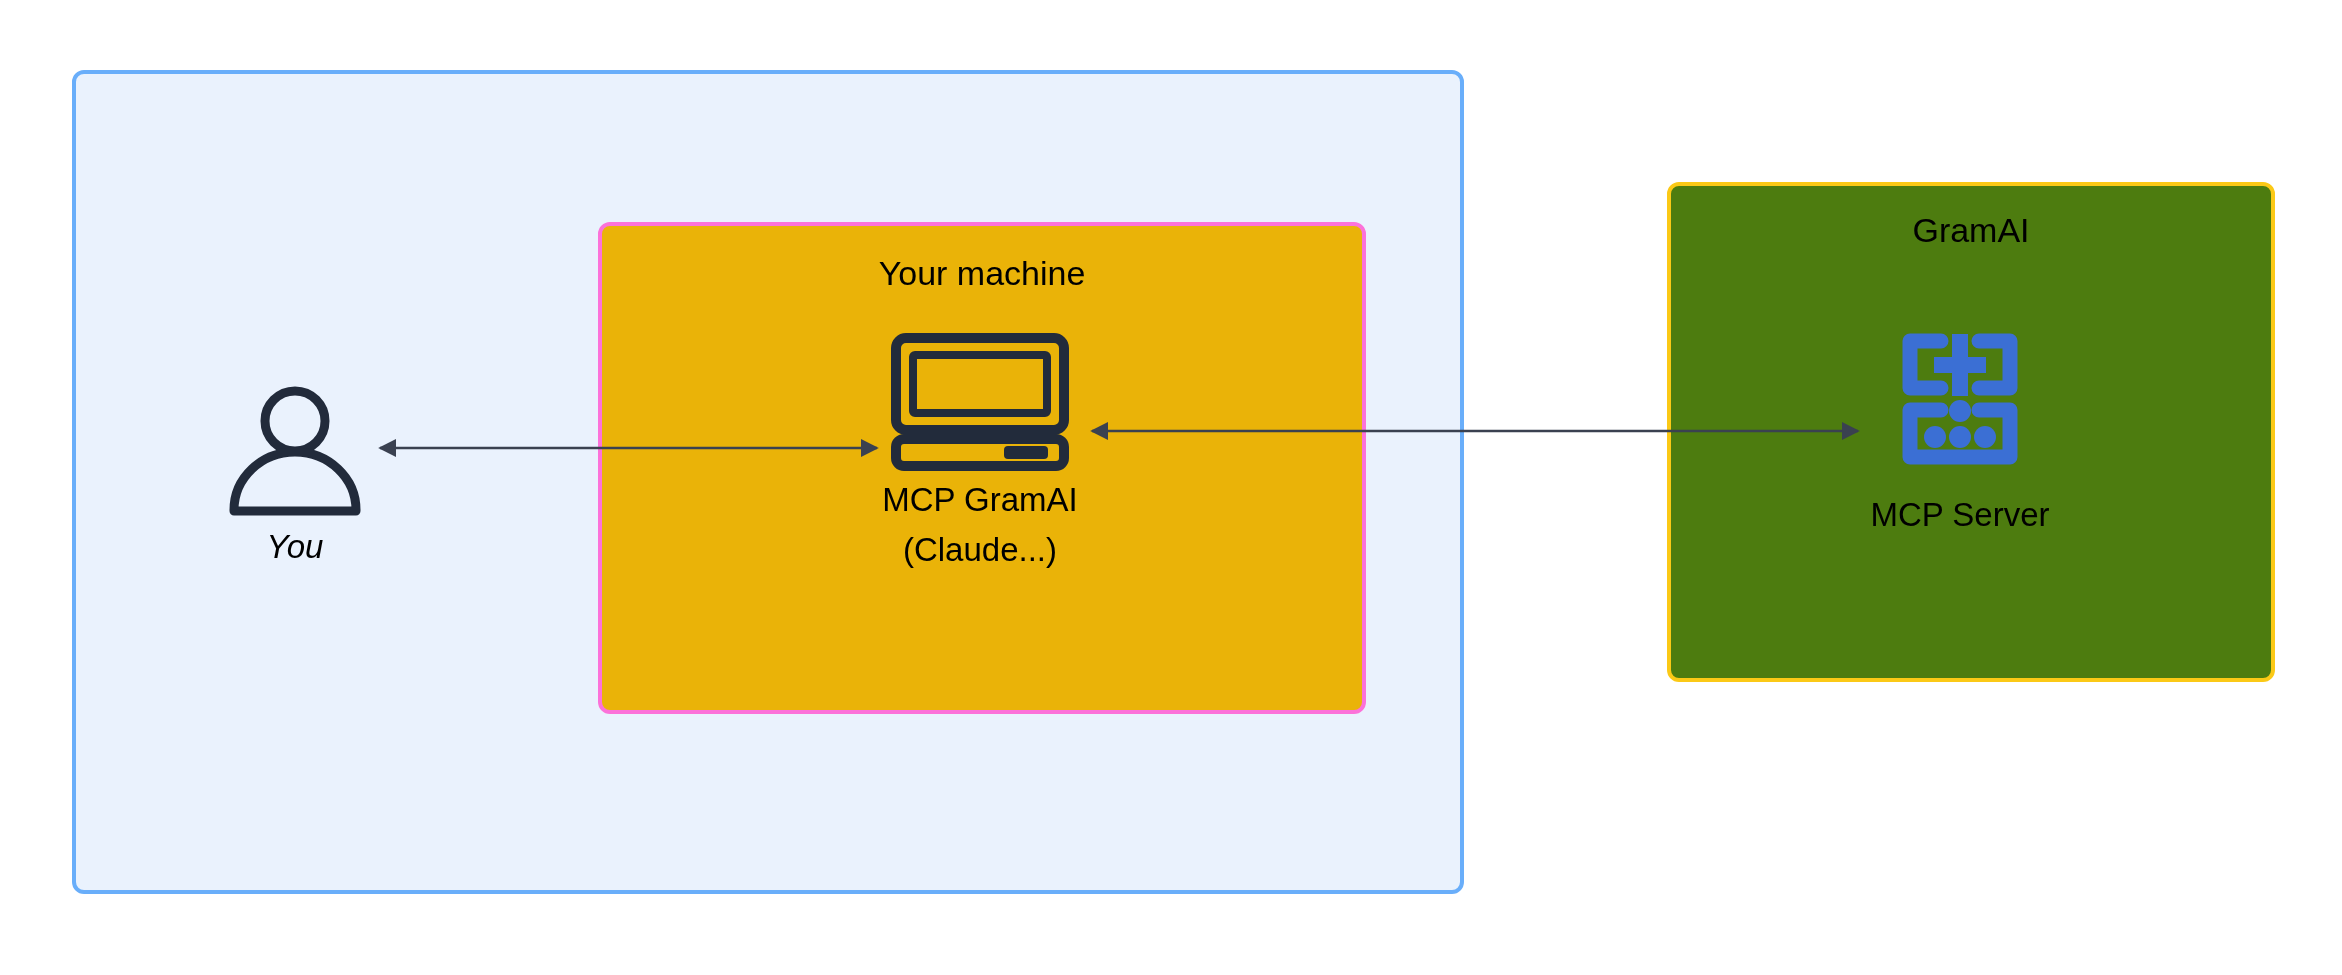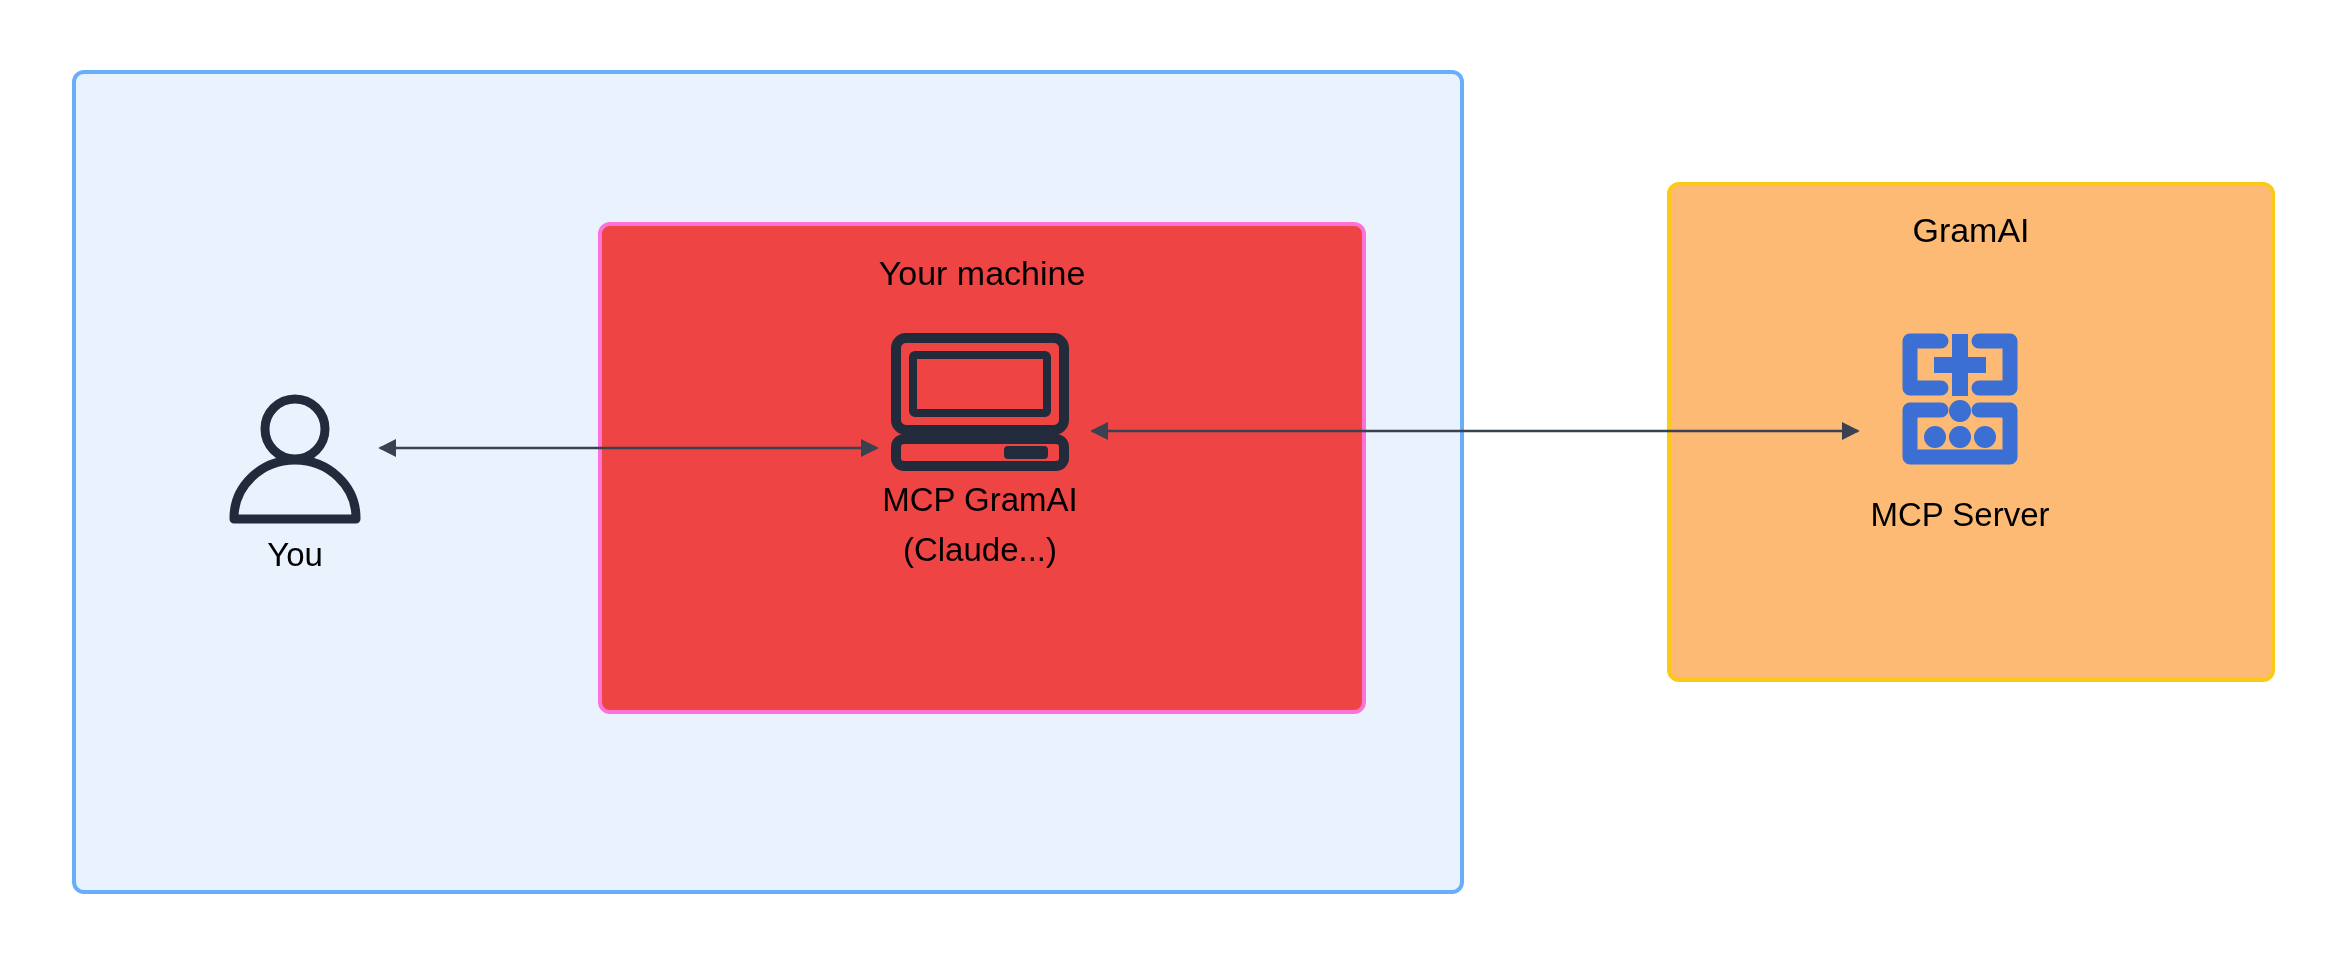--- a/index.html
+++ b/index.html
@@ -30,29 +30,29 @@
     width: 1392px;
     height: 824px;
     background: #eaf2fd;
     border: 4px solid #69aefa;
   }
   .box-machine {
     left: 598px;
     top: 222px;
     width: 768px;
     height: 492px;
-    background: #ef4444;
+    background: #eab308;
     border: 4px solid #fc72d9;
   }
   .box-gramai {
     left: 1667px;
     top: 182px;
     width: 608px;
     height: 500px;
-    background: #fdba74;
+    background: #4d7c0f;
     border: 4px solid #fbc916;
   }
 
   
   .group-title {
     position: absolute;
     width: 100%;
     left: 0;
     text-align: center;
     color: #000000;
@@ -74,21 +74,21 @@
   .node-label {
     margin-top: 8px;
     text-align: center;
     color: #000000;
     font-size: 33px;
     line-height: 1.28;
     font-family: "Liberation Sans", sans-serif;
     white-space: pre;
   }
 
-  .node-you      { left: 210px;  top: 392px; width: 170px; }
+  .node-you      { left: 210px;  top: 384px; width: 170px; font-style: italic; }
   .node-client   { left: 860px;  top: 333px; width: 240px; }
   .node-server   { left: 1860px; top: 330px; width: 200px; }
 
   .icon-svg { display: block; }
 
   
   .connector {
     position: absolute;
     left: 0;
     top: 0;

